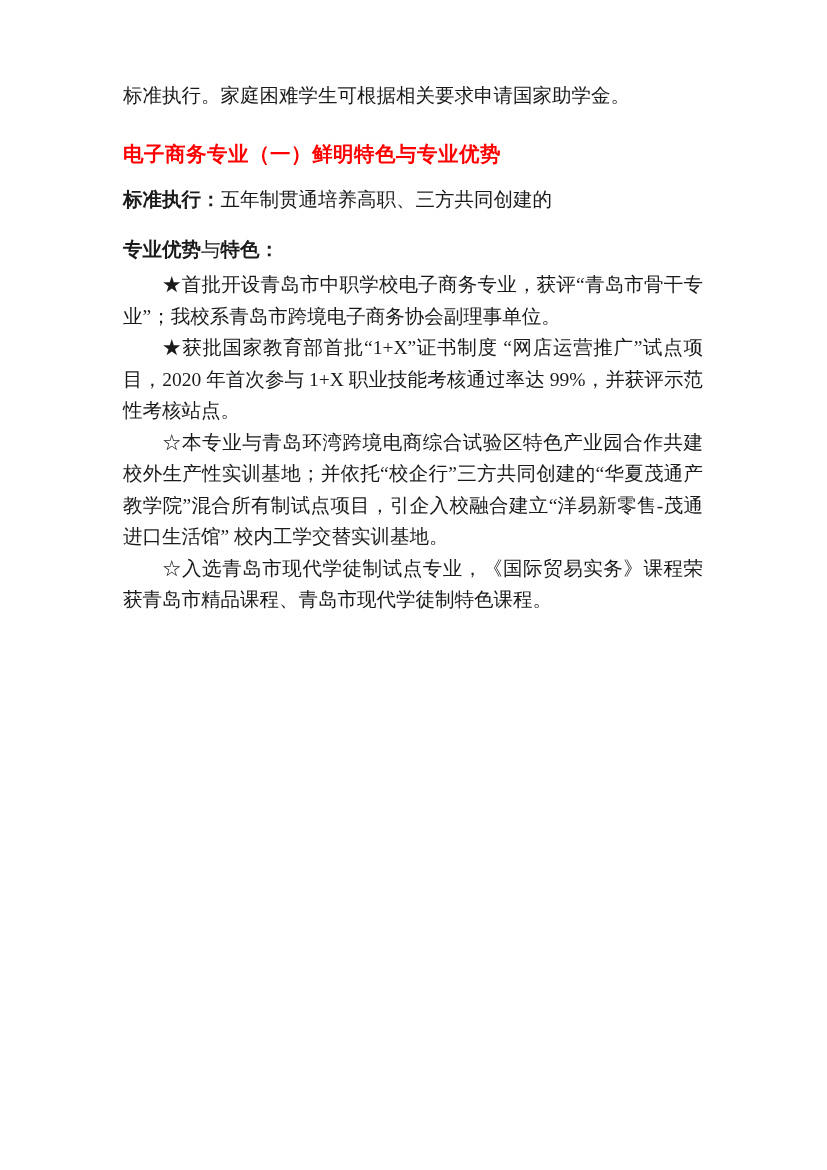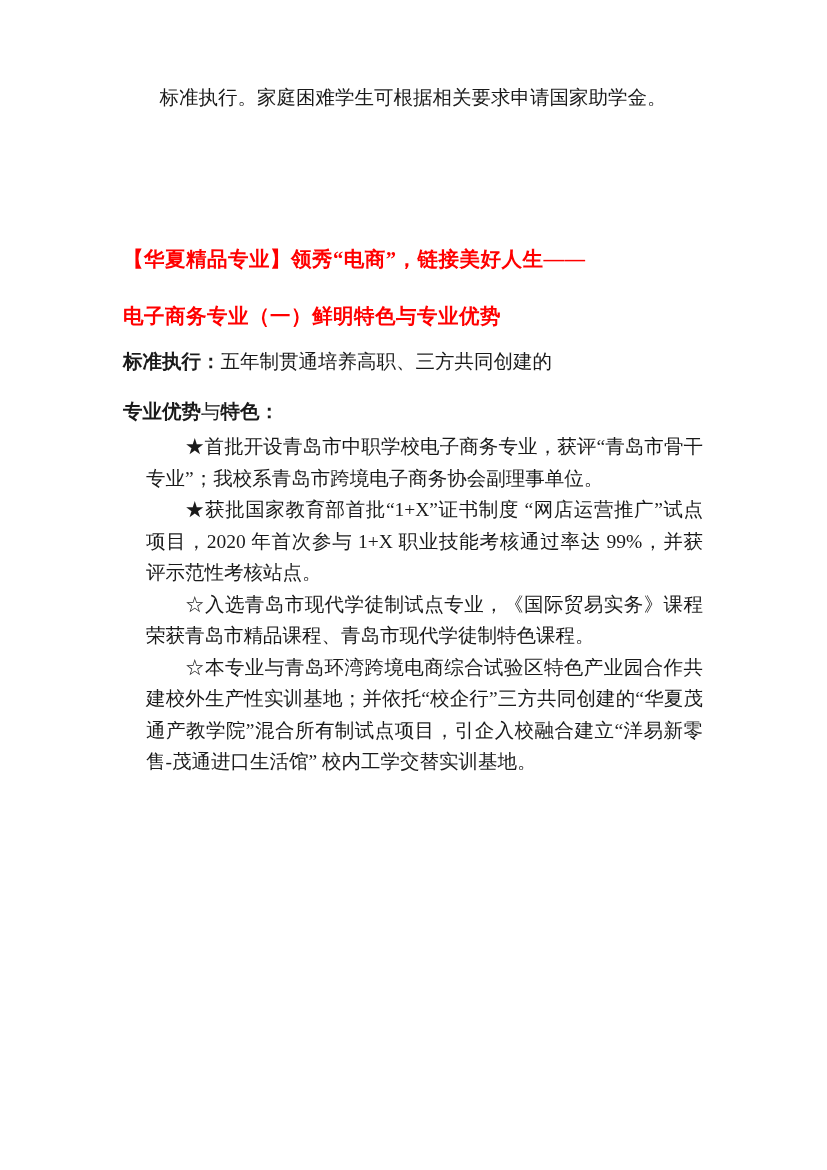--- a/index.html
+++ b/index.html
@@ -22,59 +22,58 @@
     width: 580px;
   }
   p {
     margin: 0;
     font-size: 19.5px;
     line-height: 31.5px;
     text-align: justify;
     text-justify: inter-ideograph;
   }
   .intro-paragraph {
-    text-align: center;
+    text-align: left;
+    font-family: Liberation Mono, monospace;
   }
   .doc-heading {
     color: #ff0000;
     font-weight: 700;
     font-size: 20.5px;
     line-height: 31.5px;
     text-align: left;
     letter-spacing: 0.5px;
   }
   .heading-line1 { margin-top: 130.5px; }
   .heading-line2 { margin-top: 25px; }
   .program-line  { margin-top: 13.5px; text-align: left; }
   .program-label { font-weight: 700; }
   .advantages-heading { margin-top: 19px; text-align: left; font-weight: 700; }
   .advantages-heading .norm { font-weight: 400; }
   .bullets { margin-top: 3.5px; }
   .bullet {
     text-indent: 2em;
-    margin-left: 23px;
   }
 </style>
 </head>
 <body>
 
 <div class="page">
   <div class="content">
 
     <p class="intro-paragraph">标准执行。家庭困难学生可根据相关要求申请国家助学金。</p>
 
-    <p class="doc-heading heading-line1">【华夏精品专业】领秀“电商”，链接美好人生——</p>
 
     <p class="doc-heading heading-line2">电子商务专业（一）鲜明特色与专业优势</p>
 
     <p class="program-line"><span class="program-label">标准执行：</span><span>五年制贯通培养高职、三方共同创建的</span></p>
 
     <p class="advantages-heading"><span>专业优势</span><span class="norm">与</span><span>特色：</span></p>
 
     <div class="bullets">
       <p class="bullet"><span>★</span><span>首批开设青岛市中职学校电子商务专业，获评“青岛市骨干专业”；我校系青岛市跨境电子商务协会副理事单位。</span></p>
       <p class="bullet"><span>★</span><span>获批国家教育部首批“1+X”证书制度 “网店运营推广”试点项目，2020 年首次参与 1+X 职业技能考核通过率达 99%，并获评示范性考核站点。</span></p>
+      <p class="bullet"><span>☆</span><span>本专业与青岛环湾跨境电商综合试验区特色产业园合作共建校外生产性实训基地；并依托“校企行”三方共同创建的“华夏茂通产教学院”混合所有制试点项目，引企入校融合建立“洋易新零售-茂通进口生活馆” 校内工学交替实训基地。</span></p>
       <p class="bullet"><span>☆</span><span>入选青岛市现代学徒制试点专业，《国际贸易实务》课程荣获青岛市精品课程、青岛市现代学徒制特色课程。</span></p>
-      <p class="bullet"><span>☆</span><span>本专业与青岛环湾跨境电商综合试验区特色产业园合作共建校外生产性实训基地；并依托“校企行”三方共同创建的“华夏茂通产教学院”混合所有制试点项目，引企入校融合建立“洋易新零售-茂通进口生活馆” 校内工学交替实训基地。</span></p>
     </div>
 
   </div>
 </div>
 
 </body></html>

